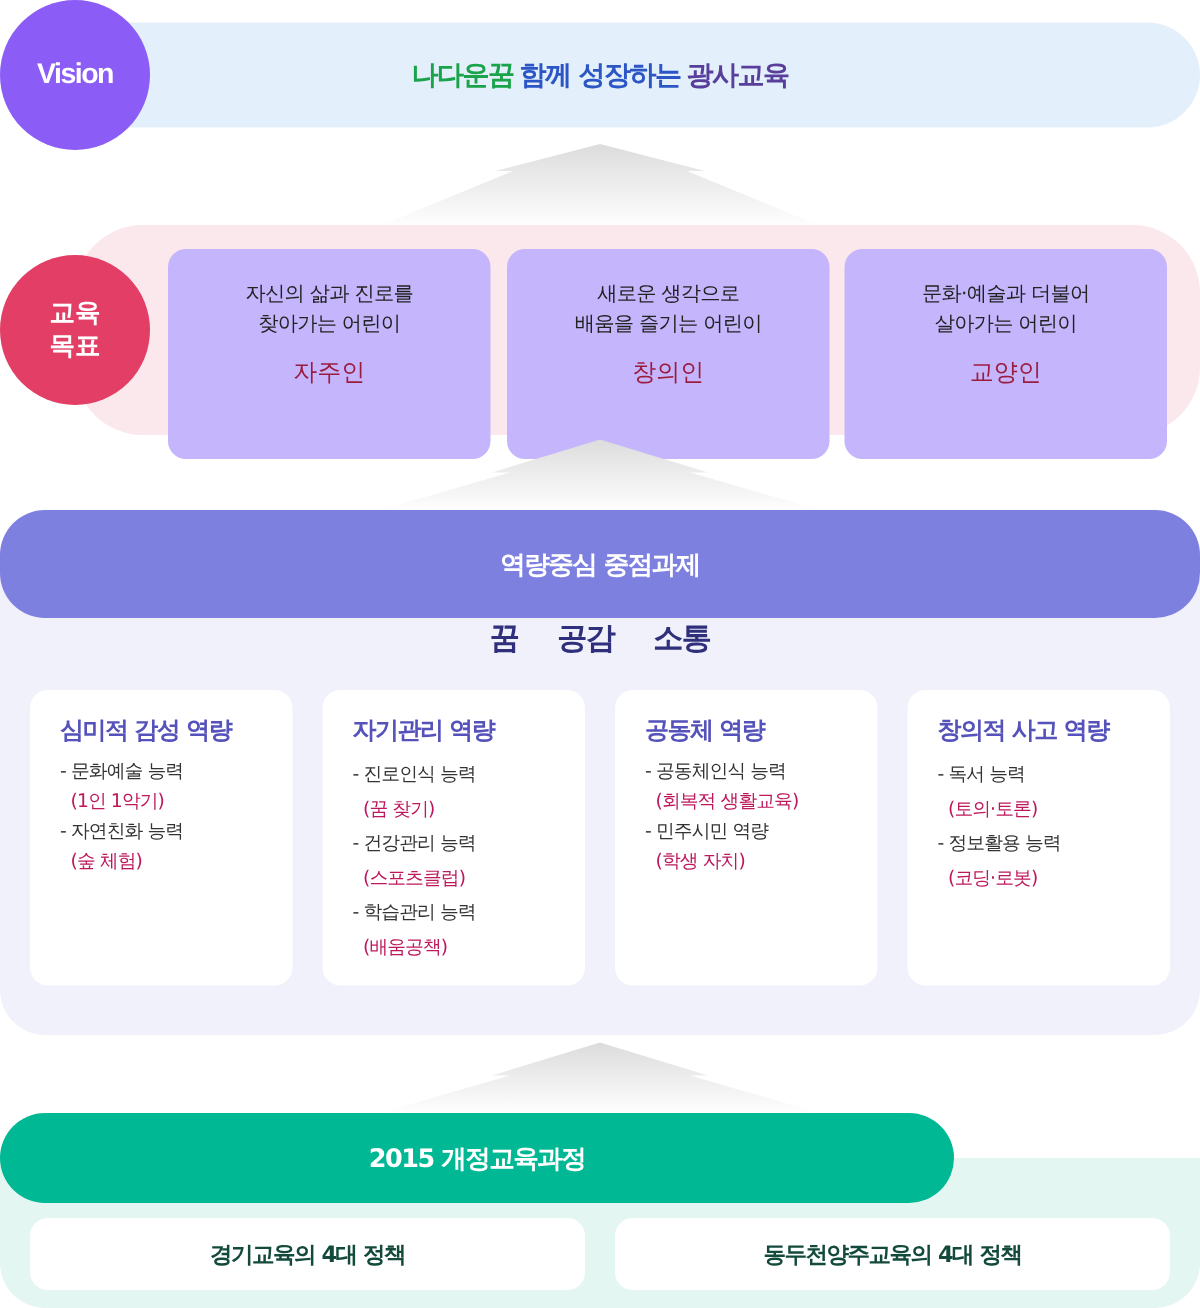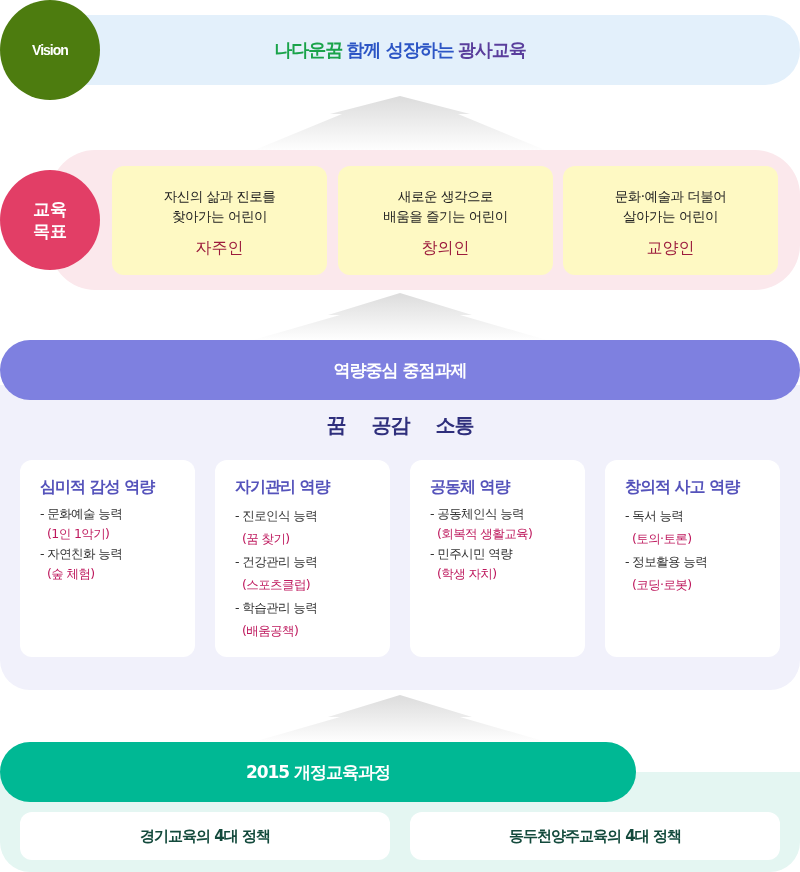--- a/index.html
+++ b/index.html
@@ -10,54 +10,54 @@
   .arrow { position: absolute; left: 400px; transform: translateX(-50%); width: 300px; }
   .arrow svg { display: block; }
 
   
   .vision-band {
     position: absolute; left: 38px; top: 15px; width: 762px; height: 70px;
     background: #e3f0fb; border-radius: 0 35px 35px 0;
   }
   .vision-circle {
     position: absolute; left: 0; top: 0; width: 100px; height: 100px; border-radius: 50%;
-    background: #4d7c0f; color: #fff; display: flex; align-items: center; justify-content: center;
-    font-family: "Liberation Sans", sans-serif; font-weight: bold; font-size: 14px; letter-spacing: -1px; text-align: right;
+    background: #8b5cf6; color: #fff; display: flex; align-items: center; justify-content: center;
+    font-family: "Liberation Sans", sans-serif; font-weight: bold; font-size: 19px; letter-spacing: -1px; text-align: right;
   }
   .vision-text {
     position: absolute; left: 0; top: 15px; width: 800px; height: 70px;
     display: flex; align-items: center; justify-content: center;
     font-weight: bold; font-size: 18px; letter-spacing: -1px;
   }
   .vision-text span { margin: 0 2px; }
 
   
   .goals-band {
     position: absolute; left: 50px; top: 150px; width: 750px; height: 140px;
     background: #fbe8ec; border-radius: 45px;
   }
   .goals-circle {
     position: absolute; left: 0; top: 170px; width: 100px; height: 100px; border-radius: 50%;
     background: #e23e66; color: #fff; display: flex; flex-direction: column;
     align-items: center; justify-content: center; font-weight: bold; font-size: 17px; line-height: 22px;
   }
   .goal-card {
-    position: absolute; top: 166px; width: 215px; height: 109px; background: #fef9c3; border-radius: 12px;
+    position: absolute; top: 166px; width: 215px; height: 140px; background: #c4b5fd; border-radius: 12px;
     text-align: center; padding-top: 20px;
   }
   .goal-card .desc { font-size: 13.5px; line-height: 20px; color: #222; letter-spacing: -0.5px; }
   .goal-card .name { font-size: 16px; font-weight: normal; color: #9c1c3d; margin-top: 12px; }
 
   
   .comp-band {
     position: absolute; left: 0; top: 385px; width: 800px; height: 305px;
     background: #f1f1fb; border-radius: 0 0 30px 30px;
   }
   .comp-header {
-    position: absolute; left: 0; top: 340px; width: 800px; height: 60px; border-radius: 30px;
+    position: absolute; left: 0; top: 340px; width: 800px; height: 72px; border-radius: 30px;
     background: #7e80e0; color: #fff; display: flex; align-items: center; justify-content: center;
     font-weight: bold; font-size: 17px; letter-spacing: -1px;
   }
   .keywords {
     position: absolute; left: 0; top: 412px; width: 800px; text-align: center;
     font-size: 20px; font-weight: bold; color: #2f2f7c; letter-spacing: -1px;
   }
   .keywords span { margin: 0 10px; }
   .comp-card {
     position: absolute; top: 460px; width: 175px; height: 197px; background: #fff; border-radius: 12px;

